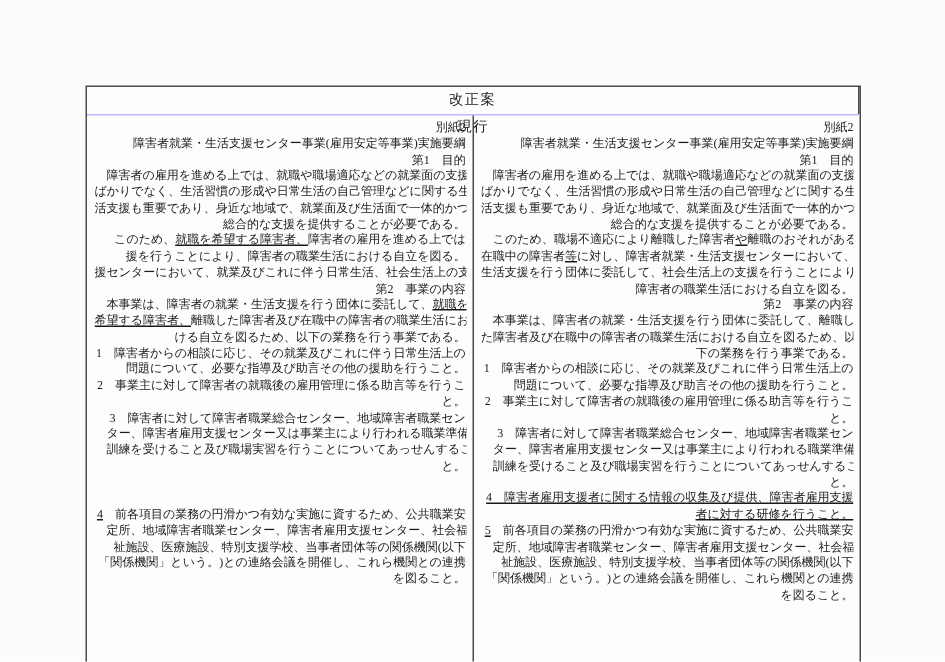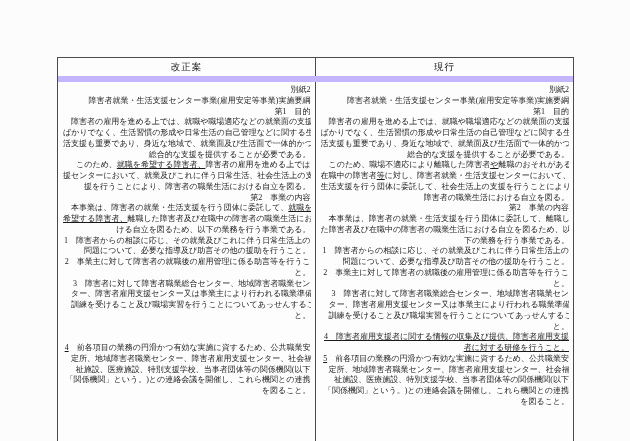--- a/index.html
+++ b/index.html
@@ -12,21 +12,22 @@
     color:#1a1a1a;
   }
   .cmp-table{
     position:absolute;left:57px;top:57px;width:515px;
     border:1px solid #4a4a4a;
     background:#fdfdfd;
   }
   .header-row{
     display:flex;
     height:18px;
-    border-bottom:6px solid #c4b5fd;
+    border-bottom:1px solid #c4b5fd;
+    flex-direction:column;
   }
   .header-cell{
     flex:1;
     text-align:center;
     font-size:9.5px;
     line-height:18px;
     letter-spacing:1px;
   }
   .header-cell.first{border-right:1px solid #4a4a4a;}
   .body-row{
@@ -65,22 +66,22 @@
     <div class="body-row">
       <div class="body-cell first" id="left-lines">
           <div class="line"><span>別紙2</span></div>
           <div class="line"><span>　　障害者就業・生活支援センター事業(雇用安定等事業)実施要綱</span></div>
           <div class="line"><span>第1　目的</span></div>
           <div class="line"><span>　障害者の雇用を進める上では、就職や職場適応などの就業面の支援</span></div>
           <div class="line"><span>ばかりでなく、生活習慣の形成や日常生活の自己管理などに関する生</span></div>
           <div class="line"><span>活支援も重要であり、身近な地域で、就業面及び生活面で一体的かつ</span></div>
           <div class="line"><span>総合的な支援を提供することが必要である。</span></div>
           <div class="line"><span>　このため、</span><span class="u">就職を希望する障害者、</span><span>障害者の雇用を進める上では</span></div>
+          <div class="line"><span>援を行うことにより、障害者の職業生活における自立を図る。</span></div>
           <div class="line"><span>援センターにおいて、就業及びこれに伴う日常生活、社会生活上の支</span></div>
-          <div class="line"><span>援を行うことにより、障害者の職業生活における自立を図る。</span></div>
           <div class="line"><span>第2　事業の内容</span></div>
           <div class="line"><span>　本事業は、障害者の就業・生活支援を行う団体に委託して、</span><span class="u">就職を</span></div>
           <div class="line"><span class="u">希望する障害者、</span><span>離職した障害者及び在職中の障害者の職業生活にお</span></div>
           <div class="line"><span>ける自立を図るため、以下の業務を行う事業である。</span></div>
           <div class="line"><span>1　障害者からの相談に応じ、その就業及びこれに伴う日常生活上の</span></div>
           <div class="line"><span>　問題について、必要な指導及び助言その他の援助を行うこと。</span></div>
           <div class="line"><span>2　事業主に対して障害者の就職後の雇用管理に係る助言等を行うこ</span></div>
           <div class="line"><span>　と。</span></div>
           <div class="line"><span>3　障害者に対して障害者職業総合センター、地域障害者職業セン</span></div>
           <div class="line"><span>　ター、障害者雇用支援センター又は事業主により行われる職業準備</span></div>

